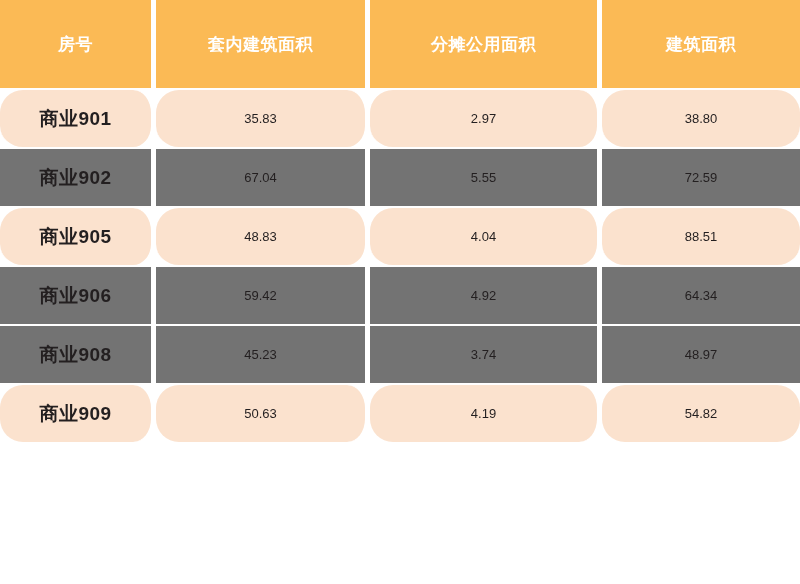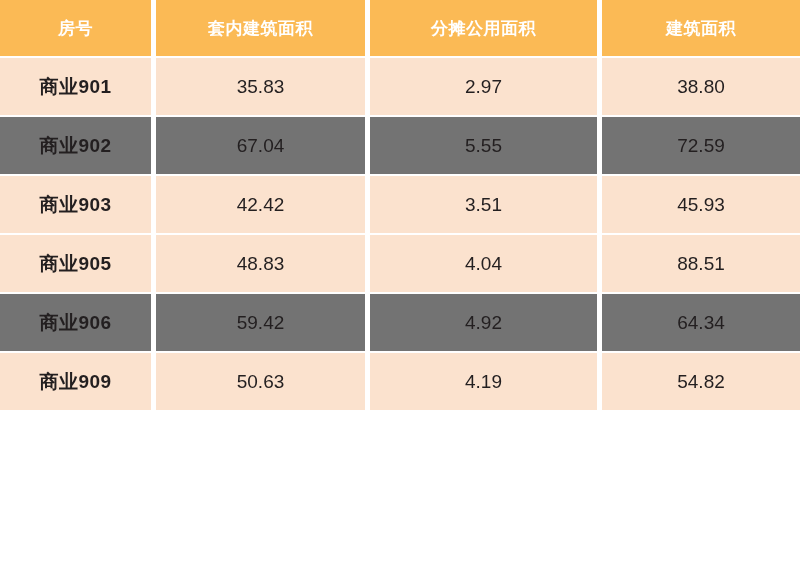--- a/index.html
+++ b/index.html
@@ -30,57 +30,57 @@
 
   
   thead th {
     height: 56px;
     background: #fbba55;
     color: #ffffff;
     font-size: 17px;
     font-weight: bold;
     text-align: center;
     vertical-align: middle;
-    padding: 0;
+    padding: 16px;
     border-right: 5px solid #ffffff;
     border-bottom: 2px solid #ffffff;
     letter-spacing: 0.5px;
   }
   thead th:last-child {
     border-right: none;
     text-align: center;
   }
 
   
   tbody td {
     height: 57px;
     padding: 0;
     text-align: center;
     vertical-align: middle;
-    font-size: 19px;
+    font-size: 13px;
     color: #231f20;
     border-right: 5px solid #ffffff;
     border-bottom: 2px solid #ffffff;
   }
   tbody td:last-child {
     border-right: none;
   }
   tbody tr:last-child td {
     border-bottom: none;
   }
 
   
   tbody td.room-cell {
     font-weight: bold;
     font-size: 19px;
     letter-spacing: 0.5px;
   }
 
   
-  tbody tr.row-odd  td { background: #fbe2ce; }
+  tbody tr.row-odd  td { background: #fbe2ce; border-radius: 23px; }
   tbody tr.row-even td { background: #737373; }
 </style>
 </head>
 <body>
 
 <table id="area-table">
   <colgroup>
     <col class="col-room">
     <col class="col-inner">
     <col class="col-shared">
@@ -101,37 +101,37 @@
         <td>2.97</td>
         <td>38.80</td>
       </tr>
       <tr class="row-even">
         <td class="room-cell">商业902</td>
         <td>67.04</td>
         <td>5.55</td>
         <td>72.59</td>
       </tr>
       <tr class="row-odd">
-        <td class="room-cell">商业903</td>
-        <td>42.42</td>
-        <td>3.51</td>
-        <td>45.93</td>
-      </tr>
-      <tr class="row-odd">
         <td class="room-cell">商业905</td>
         <td>48.83</td>
         <td>4.04</td>
         <td>88.51</td>
       </tr>
       <tr class="row-even">
         <td class="room-cell">商业906</td>
         <td>59.42</td>
         <td>4.92</td>
         <td>64.34</td>
       </tr>
+      <tr class="row-even">
+        <td class="room-cell">商业908</td>
+        <td>45.23</td>
+        <td>3.74</td>
+        <td>48.97</td>
+      </tr>
       <tr class="row-odd">
         <td class="room-cell">商业909</td>
         <td>50.63</td>
         <td>4.19</td>
         <td>54.82</td>
       </tr>
     </tbody>
 </table>
 
 </body></html>

